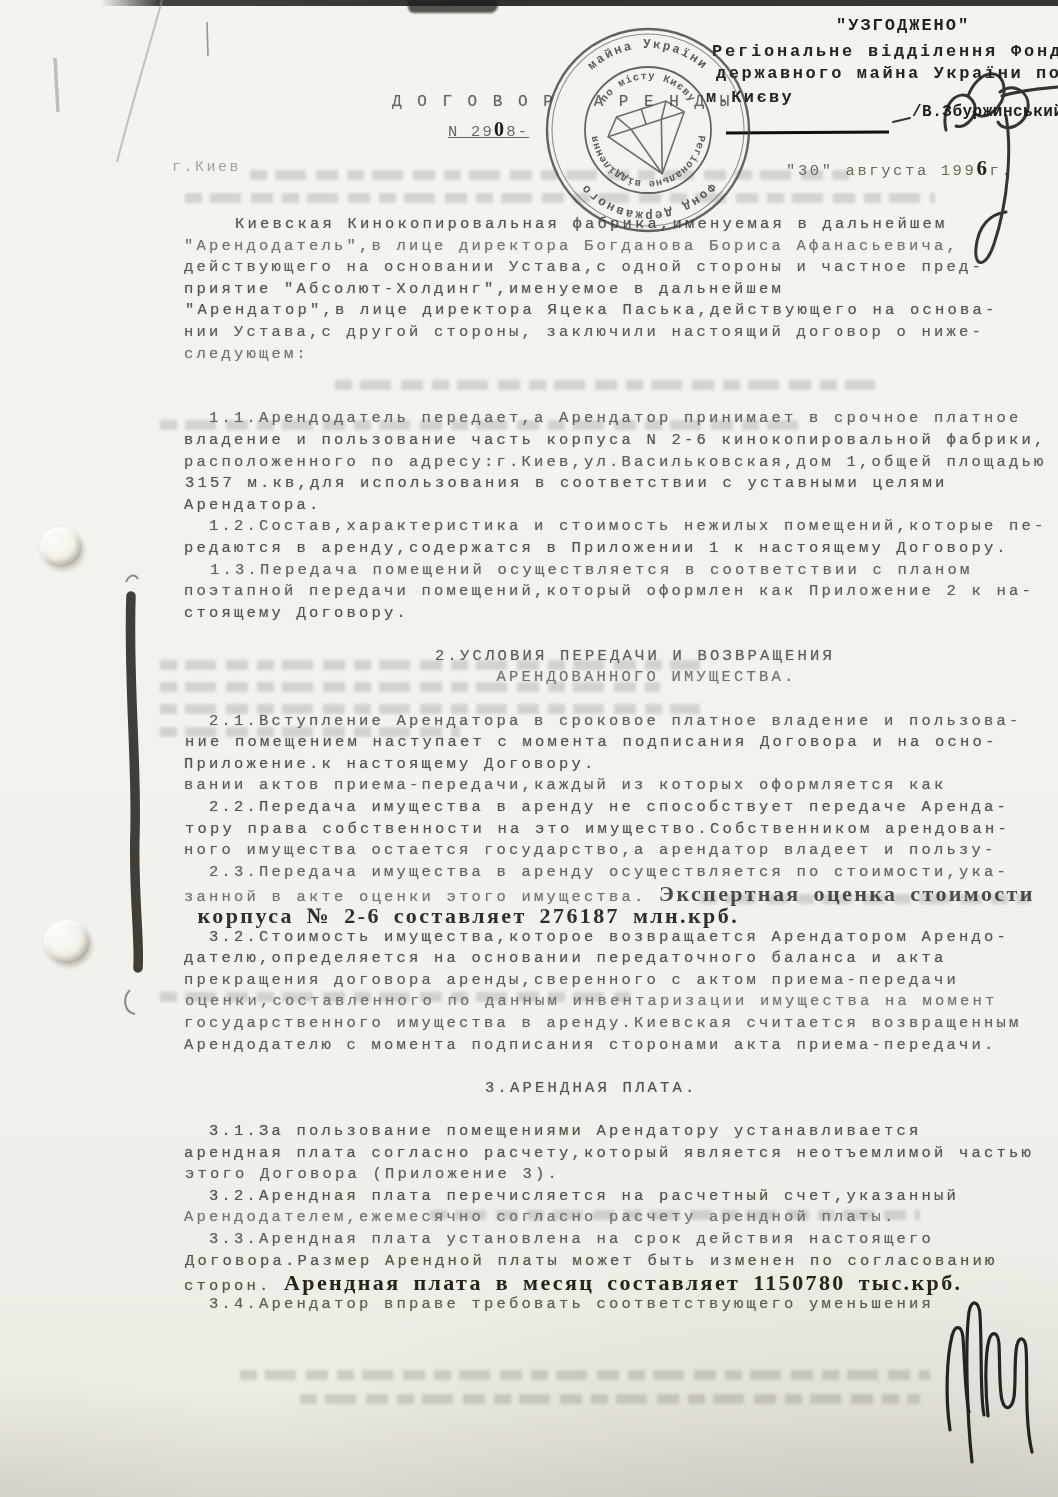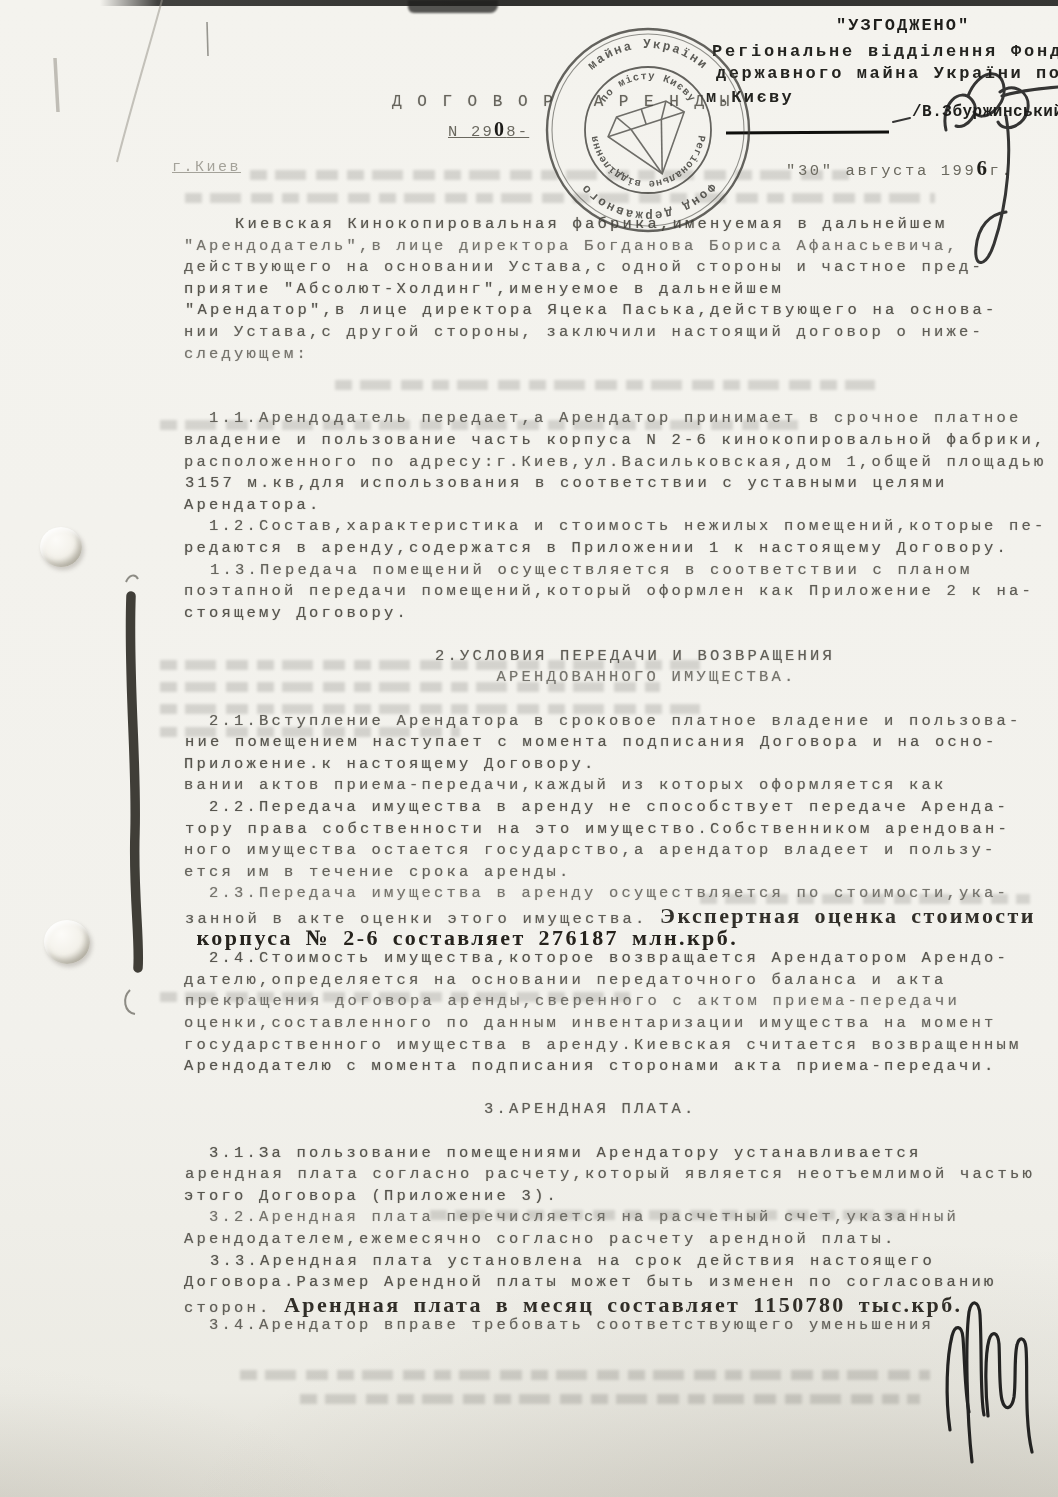--- a/index.html
+++ b/index.html
@@ -32,21 +32,21 @@
   
   .hdr{position:absolute;white-space:pre;color:#2a2a26;}
   .agreed{left:836px;top:16px;font:700 17px/20px "Liberation Mono",monospace;letter-spacing:2px;color:#1f1f1c;}
   .ag1{left:712px;top:42px;font:700 17px/20px "Liberation Mono",monospace;letter-spacing:2.8px;color:#242420;}
   .ag2{left:716px;top:64px;font:700 17px/20px "Liberation Mono",monospace;letter-spacing:2.6px;color:#242420;}
   .ag3{left:706px;top:88px;font:700 17px/20px "Liberation Mono",monospace;letter-spacing:2.4px;color:#242420;text-align:right;}
   .signer{left:912px;top:102px;font:700 16px/20px "Liberation Mono",monospace;letter-spacing:.5px;color:#1e1e1b;}
   .title{left:392px;top:92px;font:16px/20px "Liberation Mono",monospace;letter-spacing:3px;color:#66645c;text-shadow:0 0 1px rgba(100,98,90,.5);}
   .numline{left:448px;top:118px;font:15.5px/20px "Liberation Mono",monospace;letter-spacing:2.2px;color:#6a685f;text-decoration:underline;}
   .numline .bold0{font:700 20px "Liberation Serif",serif;color:#1c1b18;}
-  .city{left:172px;top:158px;font:15px/20px "Liberation Mono",monospace;letter-spacing:2.5px;color:#8a887e;opacity:.75;text-decoration:underline;}
+  .city{left:172px;top:158px;font:15px/20px "Liberation Mono",monospace;letter-spacing:2.5px;color:#8a887e;opacity:.75;}
   .date{left:786px;top:156px;font:15.5px/20px "Liberation Mono",monospace;letter-spacing:2.6px;color:#6b695f;}
   .date .bold6{font:700 21px "Liberation Serif",serif;color:#201f1b;}
   .sig-underline{position:absolute;left:726px;top:131px;width:163px;height:3px;background:#0f0f0d;transform:rotate(-.4deg);}
   
   .topedge{position:absolute;left:100px;top:0;right:0;height:6px;
     background:linear-gradient(90deg,transparent 0,#2a2a28 6%,#161614 40%,#1d1d1b 100%);opacity:.88;}
   .topsmudge{position:absolute;left:408px;top:0;width:90px;height:13px;background:#1f1f1d;opacity:.75;border-radius:0 0 8px 6px;filter:blur(1px);}
   .ghost{position:absolute;height:10px;opacity:.16;filter:blur(1.7px);
     background:repeating-linear-gradient(90deg,#32302b 0 17px,transparent 17px 25px,#3a3832 25px 56px,transparent 56px 66px,#32302b 66px 88px,transparent 88px 97px);}
   .hole{position:absolute;border-radius:50%;
@@ -117,25 +117,24 @@
       <div class="doc-line h"><span>                    2.УСЛОВИЯ ПЕРЕДАЧИ И ВОЗВРАЩЕНИЯ</span></div>
       <div class="doc-line h"><span>                         АРЕНДОВАННОГО ИМУЩЕСТВА.</span></div>
       <div class="doc-line blank"><span></span></div>
       <div class="doc-line p"><span>  2.1.Вступление Арендатора в сроковое платное владение и пользова-</span></div>
       <div class="doc-line p"><span>ние помещением наступает с момента подписания Договора и на осно-</span></div>
       <div class="doc-line p"><span>Приложение.к настоящему Договору.</span></div>
       <div class="doc-line p"><span>вании актов приема-передачи,каждый из которых оформляется как</span></div>
       <div class="doc-line p"><span>  2.2.Передача имущества в аренду не способствует передаче Аренда-</span></div>
       <div class="doc-line p"><span>тору права собственности на это имущество.Собственником арендован-</span></div>
       <div class="doc-line p"><span>ного имущества остается государство,а арендатор владеет и пользу-</span></div>
-      <div class="doc-line p"><span>ется им в течение срока аренды.</span></div>
       <div class="doc-line p"><span>  2.3.Передача имущества в аренду осуществляется по стоимости,ука-</span></div>
       <div class="doc-line m"><span>занной в акте оценки этого имущества. </span><span class="ins">Экспертная оценка стоимости</span></div>
       <div class="doc-line m"><span> </span><span class="ins">корпуса № 2-6 составляет 276187 млн.крб.</span></div>
-      <div class="doc-line p"><span>  2.4.Стоимость имущества,которое возвращается Арендатором Арендо-</span></div>
+      <div class="doc-line p"><span>  3.2.Стоимость имущества,которое возвращается Арендатором Арендо-</span></div>
       <div class="doc-line p"><span>дателю,определяется на основании передаточного баланса и акта</span></div>
       <div class="doc-line p"><span>прекращения договора аренды,сверенного с актом приема-передачи</span></div>
       <div class="doc-line p"><span>оценки,составленного по данным инвентаризации имущества на момент</span></div>
       <div class="doc-line p"><span>государственного имущества в аренду.Киевская считается возвращенным</span></div>
       <div class="doc-line p"><span>Арендодателю с момента подписания сторонами акта приема-передачи.</span></div>
       <div class="doc-line blank"><span></span></div>
       <div class="doc-line h"><span>                        3.АРЕНДНАЯ ПЛАТА.</span></div>
       <div class="doc-line blank"><span></span></div>
       <div class="doc-line p"><span>  3.1.За пользование помещениями Арендатору устанавливается</span></div>
       <div class="doc-line p"><span>арендная плата согласно расчету,который является неотъемлимой частью</span></div>

